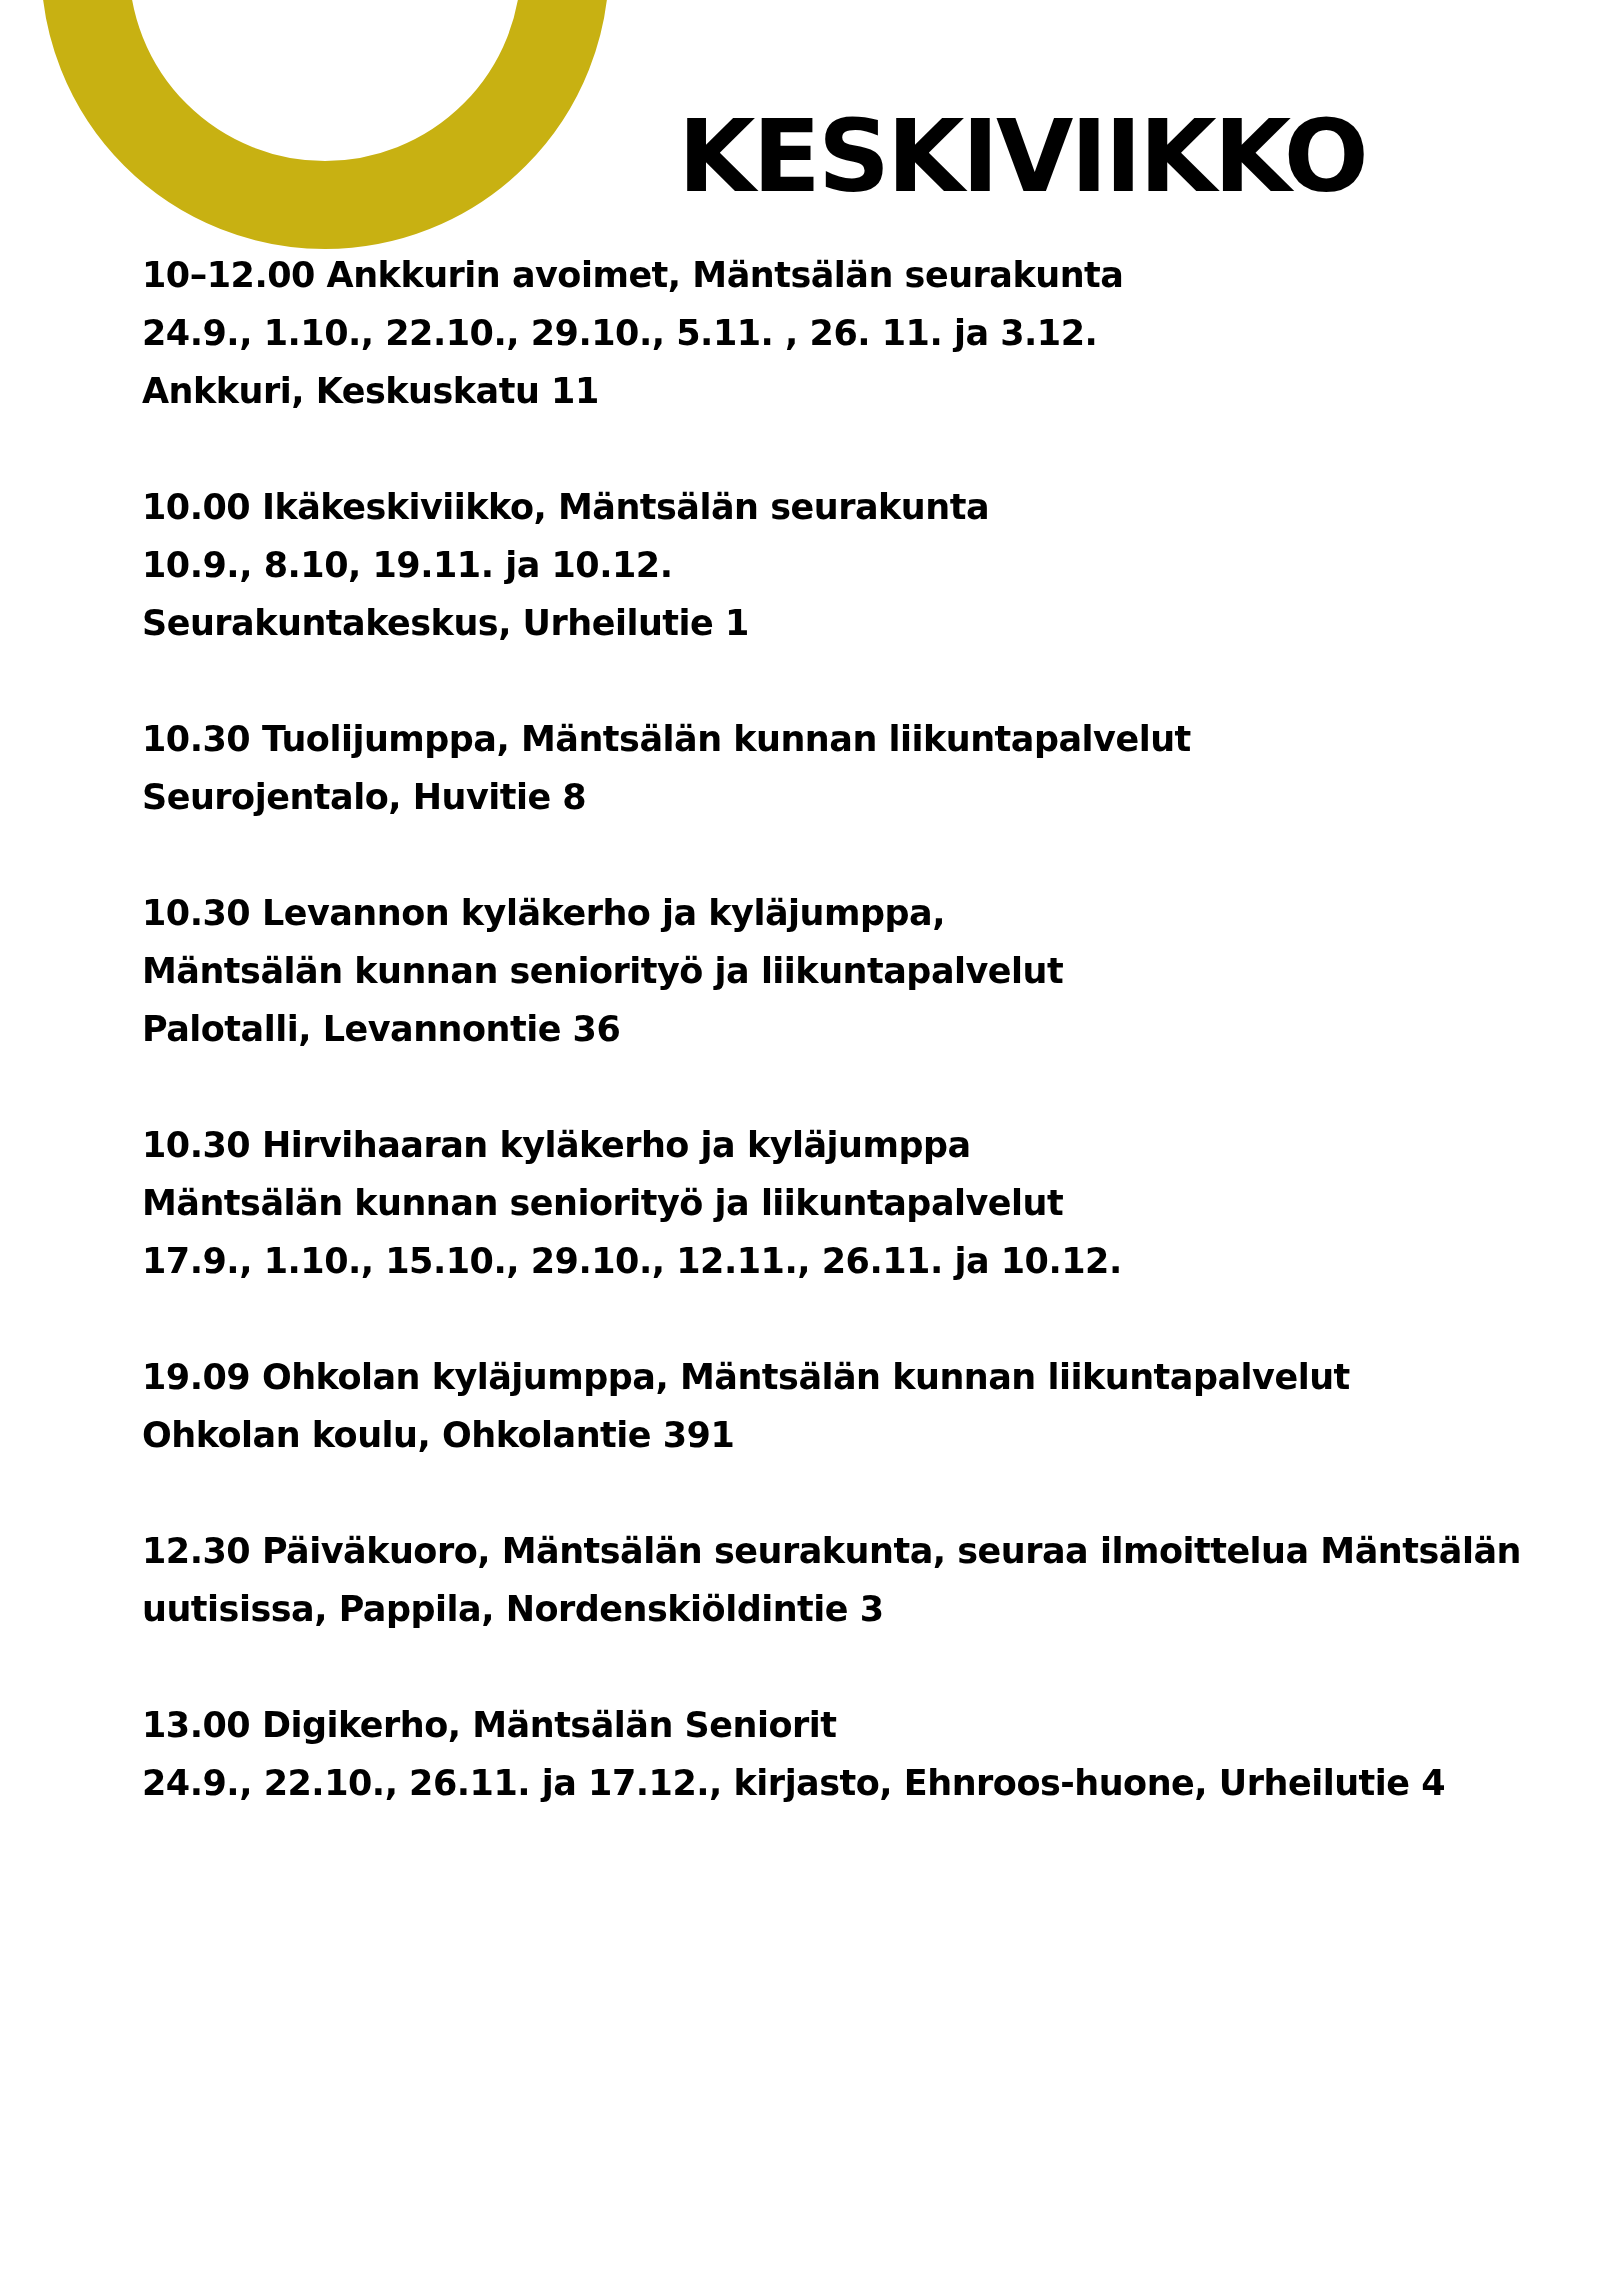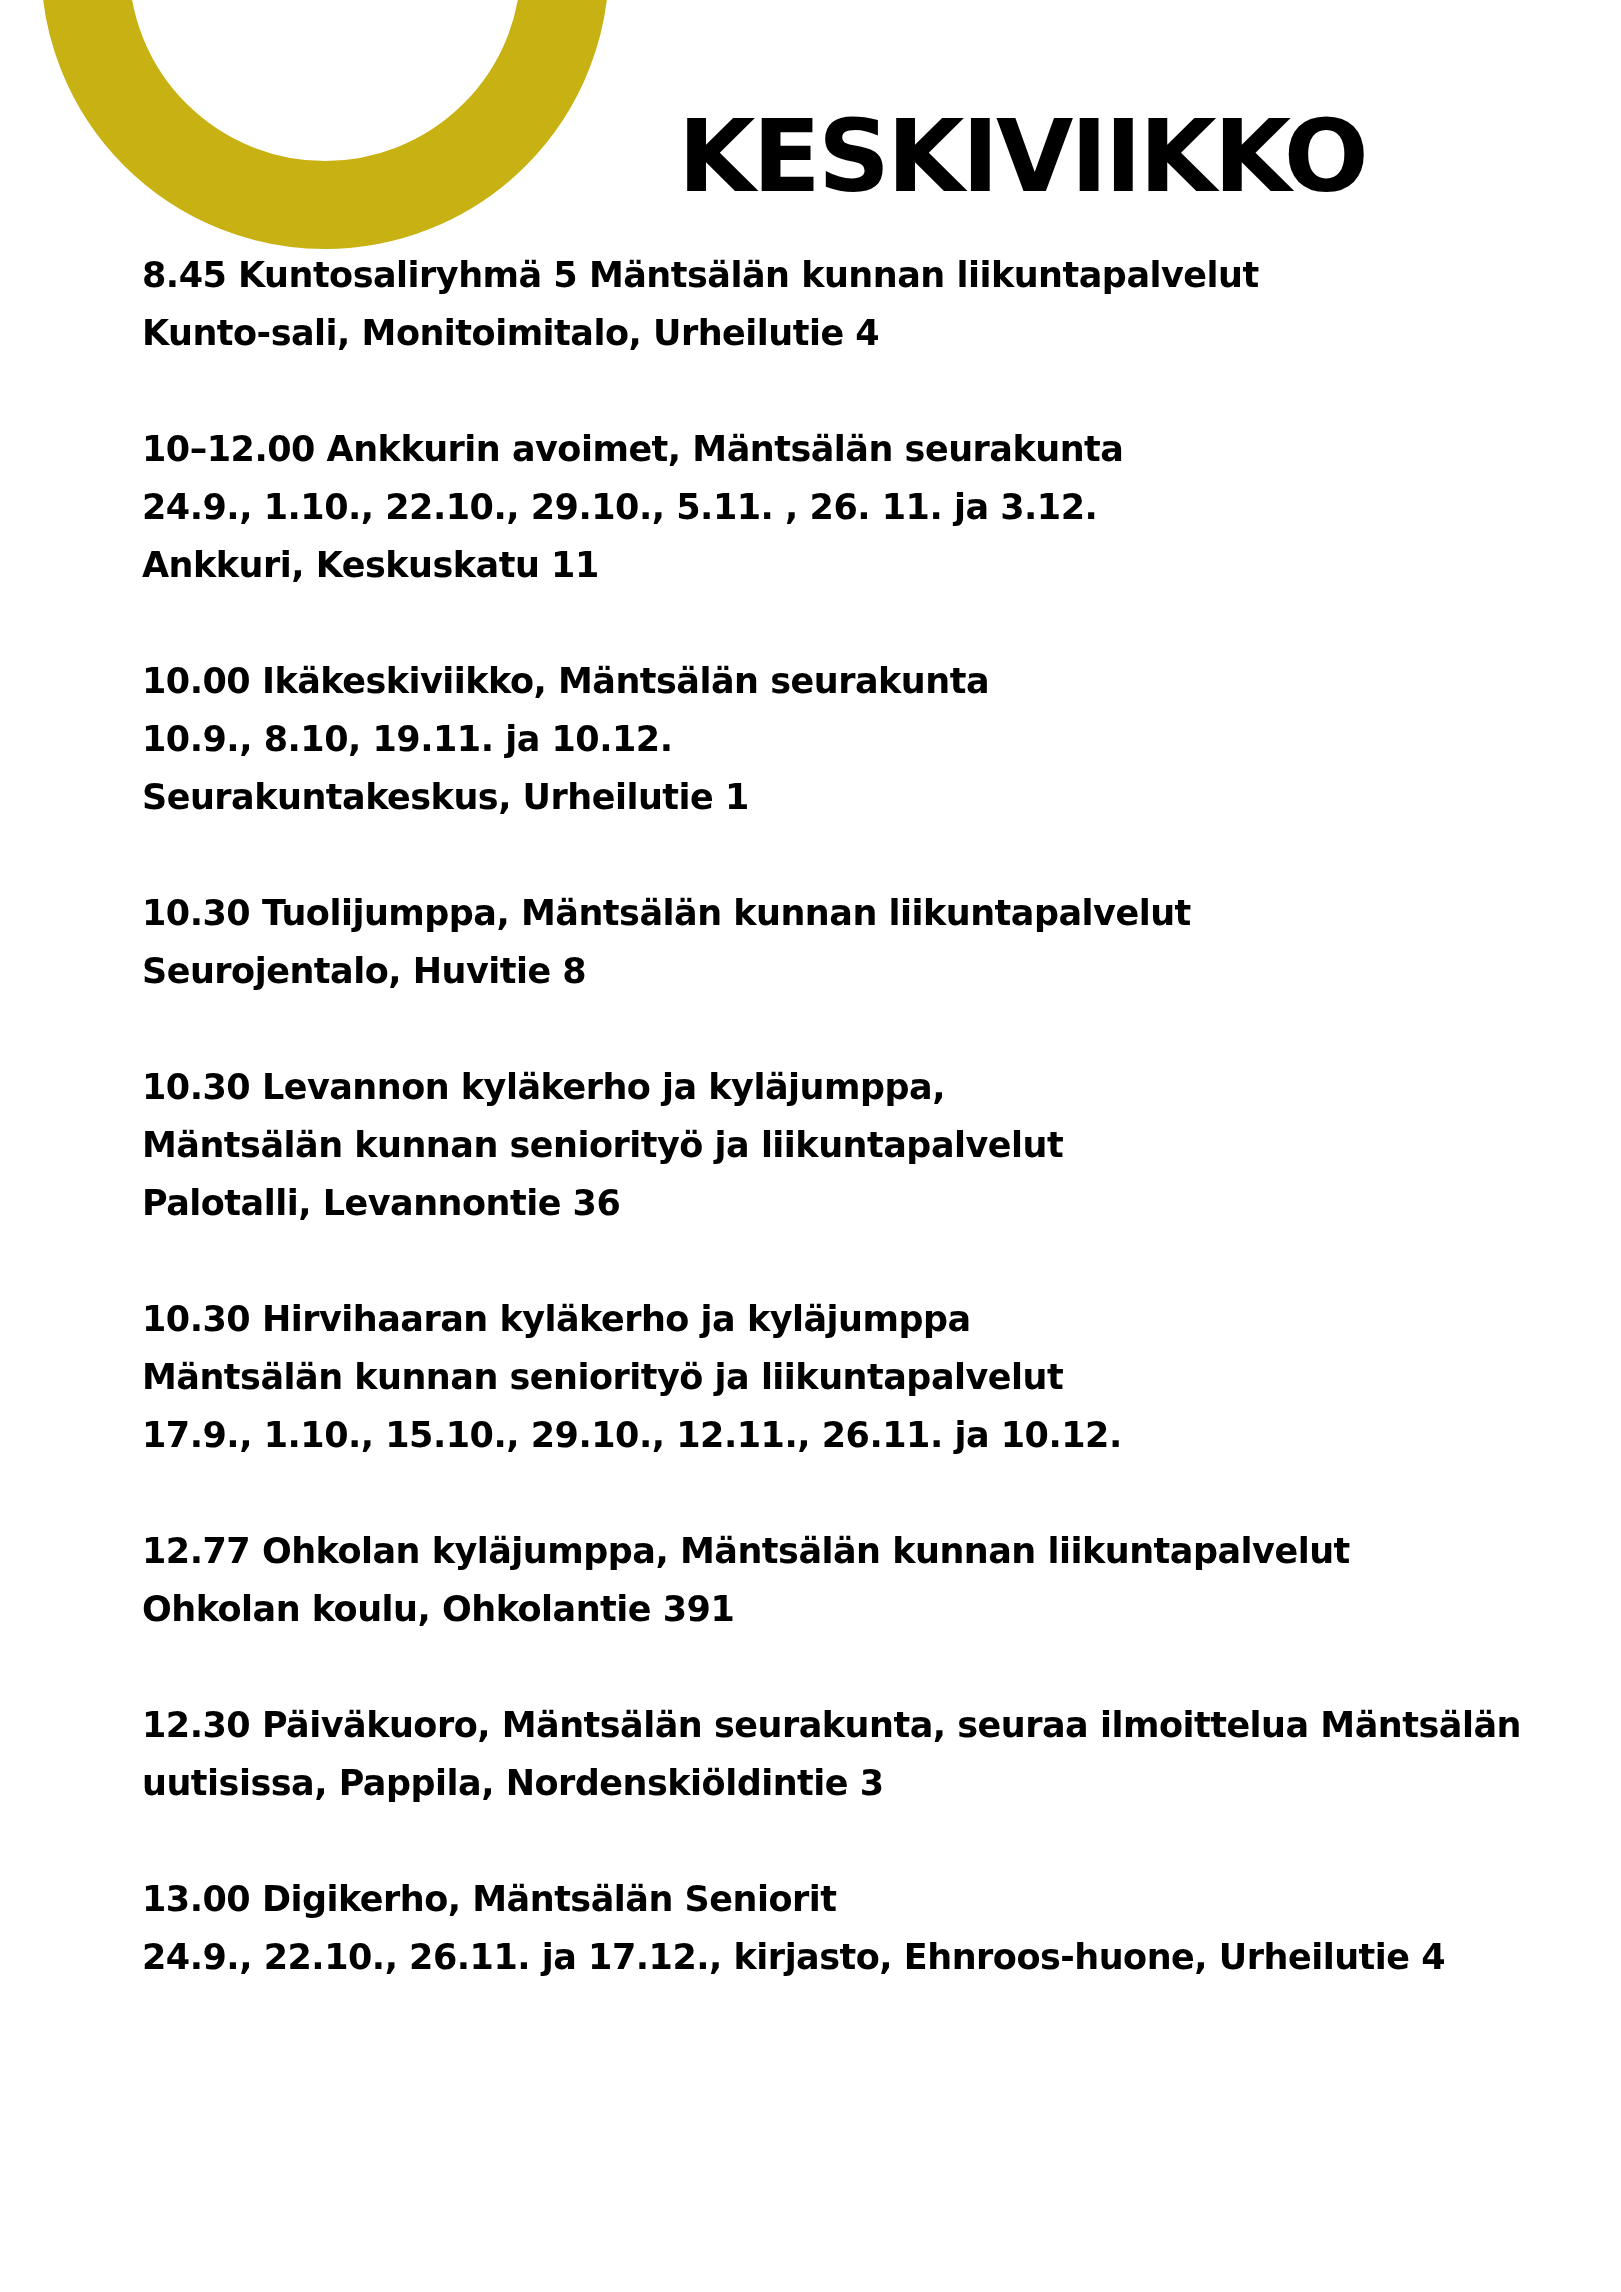--- a/index.html
+++ b/index.html
@@ -58,24 +58,20 @@
 </style>
 </head>
 <body>
 
 <div class="ring" style="border-color: rgb(200, 177, 18);"></div>
 
 <h1 class="page-title">KESKIVIIKKO</h1>
 
 <div class="event-list">
     <div class="event-block">
-      <div class="event-line">8.45 Kuntosaliryhmä 5 Mäntsälän kunnan liikuntapalvelut</div>
-      <div class="event-line">Kunto-sali, Monitoimitalo, Urheilutie 4</div>
-    </div>
-    <div class="event-block">
       <div class="event-line">10–12.00 Ankkurin avoimet, Mäntsälän seurakunta</div>
       <div class="event-line">24.9., 1.10., 22.10., 29.10., 5.11. , 26. 11. ja 3.12.</div>
       <div class="event-line">Ankkuri, Keskuskatu 11</div>
     </div>
     <div class="event-block">
       <div class="event-line">10.00 Ikäkeskiviikko, Mäntsälän seurakunta</div>
       <div class="event-line">10.9., 8.10, 19.11. ja 10.12.</div>
       <div class="event-line">Seurakuntakeskus, Urheilutie 1</div>
     </div>
     <div class="event-block">
@@ -86,21 +82,21 @@
       <div class="event-line">10.30 Levannon kyläkerho ja kyläjumppa,</div>
       <div class="event-line">Mäntsälän kunnan seniorityö ja liikuntapalvelut</div>
       <div class="event-line">Palotalli, Levannontie 36</div>
     </div>
     <div class="event-block">
       <div class="event-line">10.30 Hirvihaaran kyläkerho ja kyläjumppa</div>
       <div class="event-line">Mäntsälän kunnan seniorityö ja liikuntapalvelut</div>
       <div class="event-line">17.9., 1.10., 15.10., 29.10., 12.11., 26.11. ja 10.12.</div>
     </div>
     <div class="event-block">
-      <div class="event-line">12.77 Ohkolan kyläjumppa, Mäntsälän kunnan liikuntapalvelut</div>
+      <div class="event-line">19.09 Ohkolan kyläjumppa, Mäntsälän kunnan liikuntapalvelut</div>
       <div class="event-line">Ohkolan koulu, Ohkolantie 391</div>
     </div>
     <div class="event-block">
       <div class="event-line">12.30 Päiväkuoro, Mäntsälän seurakunta, seuraa ilmoittelua Mäntsälän</div>
       <div class="event-line">uutisissa, Pappila, Nordenskiöldintie 3</div>
     </div>
     <div class="event-block">
       <div class="event-line">13.00 Digikerho, Mäntsälän Seniorit</div>
       <div class="event-line">24.9., 22.10., 26.11. ja 17.12., kirjasto, Ehnroos-huone, Urheilutie 4</div>
     </div>

